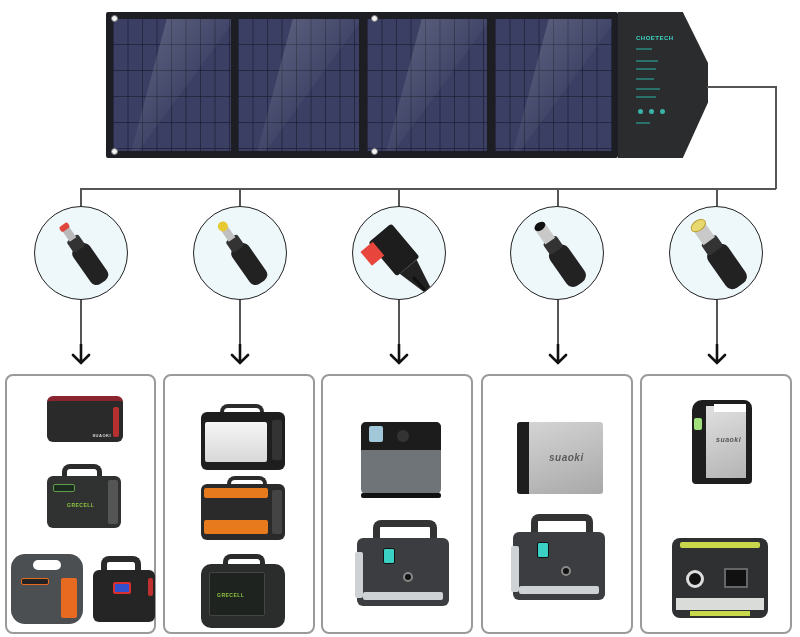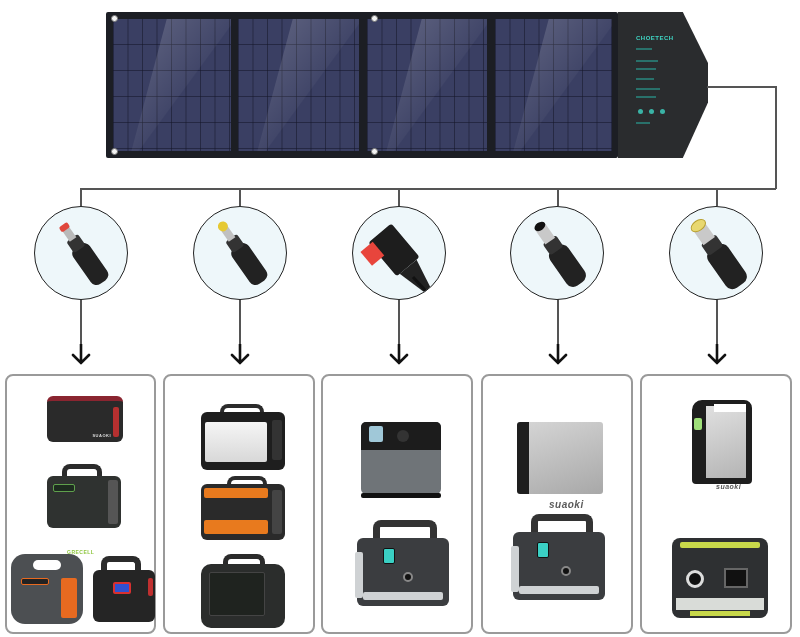--- a/index.html
+++ b/index.html
@@ -33,21 +33,21 @@
   
   .conn { position: absolute; width: 94px; height: 94px; border-radius: 50%; border: 1.5px solid #222; background: #eef7fa; overflow: hidden; }
 
   
   .box { position: absolute; top: 374px; height: 260px; border: 2px solid #9a9a9a; border-radius: 8px; background: #fff; }
 
   
   .dev { position: absolute; border-radius: 6px; }
   .screen { position: absolute; border-radius: 2px; }
   .handle { position: absolute; border: 5px solid #2b2b2b; border-bottom: none; border-radius: 8px 8px 0 0; }
-  .brand-text { position: absolute; font-weight: bold; font-style: italic; color: #555; letter-spacing: .5px; margin-top: 47px; }
+  .brand-text { position: absolute; font-weight: bold; font-style: italic; color: #555; letter-spacing: .5px; }
 </style>
 </head>
 <body>
 
 <div class="solar">
   <div class="panel-frame">
     <div class="cell-block" style="left:7px;width:118px;"></div>
     <div class="cell-block" style="left:132px;width:121px;"></div>
     <div class="cell-block" style="left:261px;width:120px;"></div>
     <div class="cell-block" style="left:389px;width:117px;"></div>

